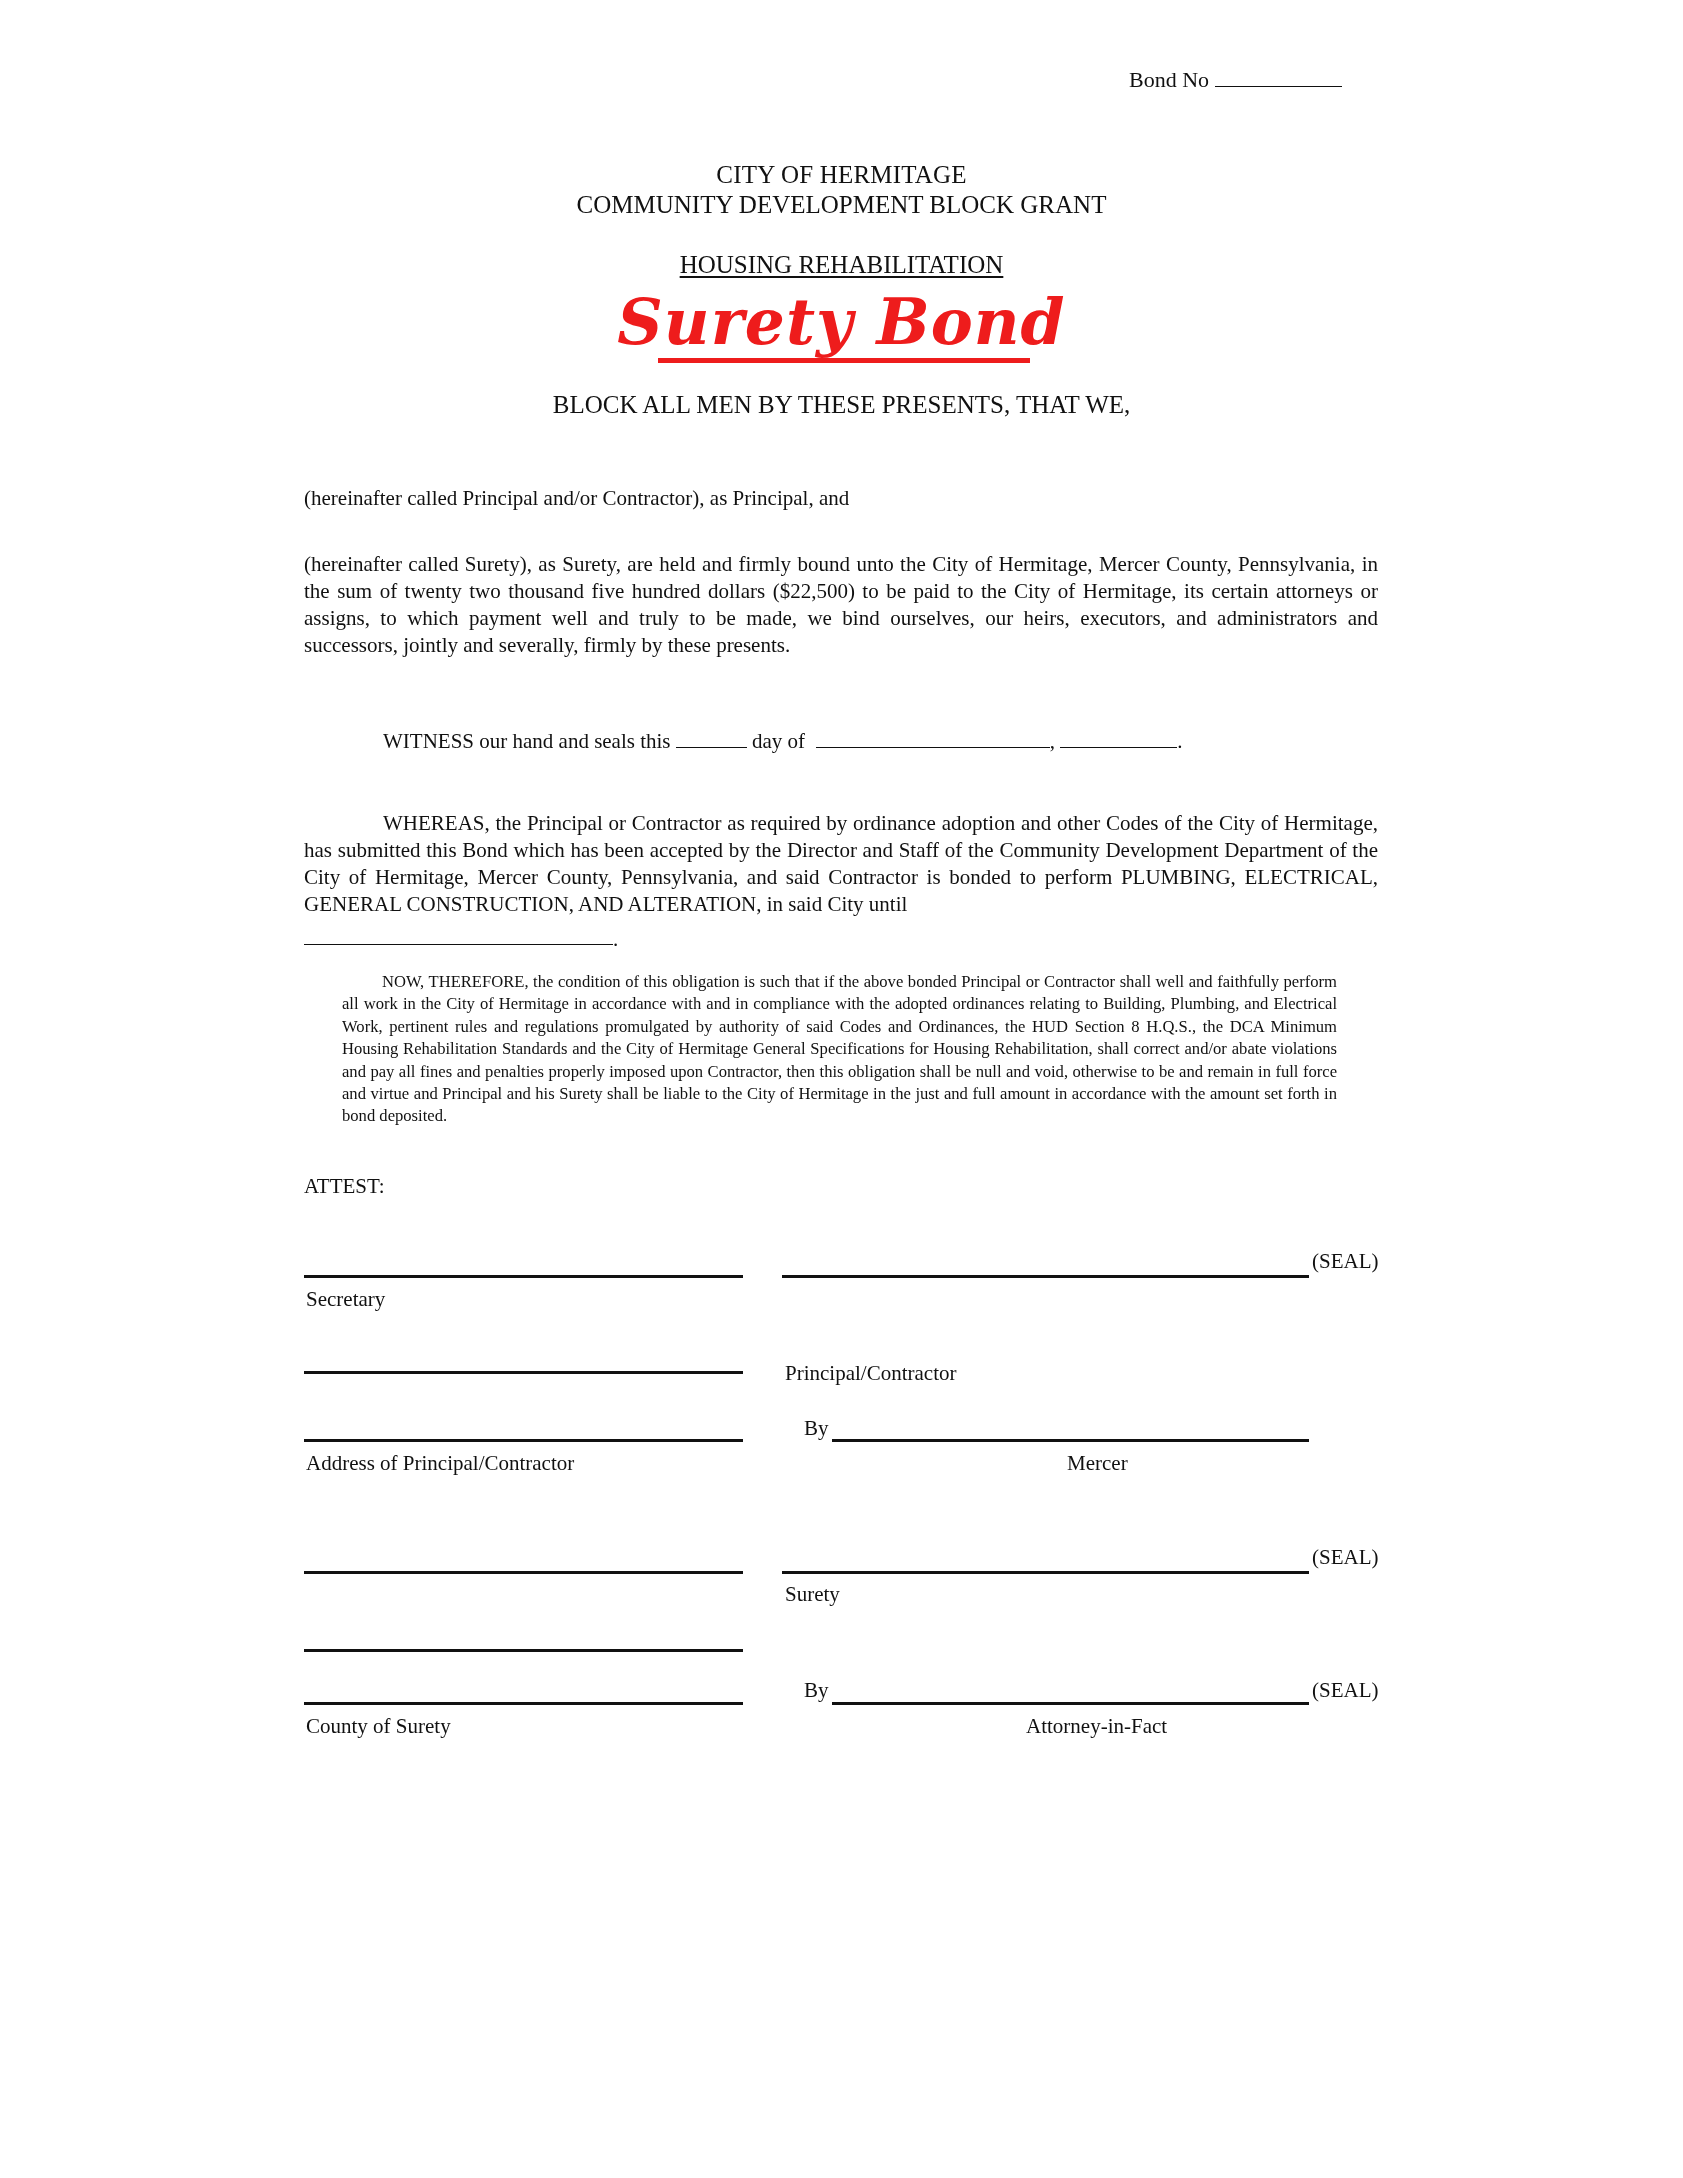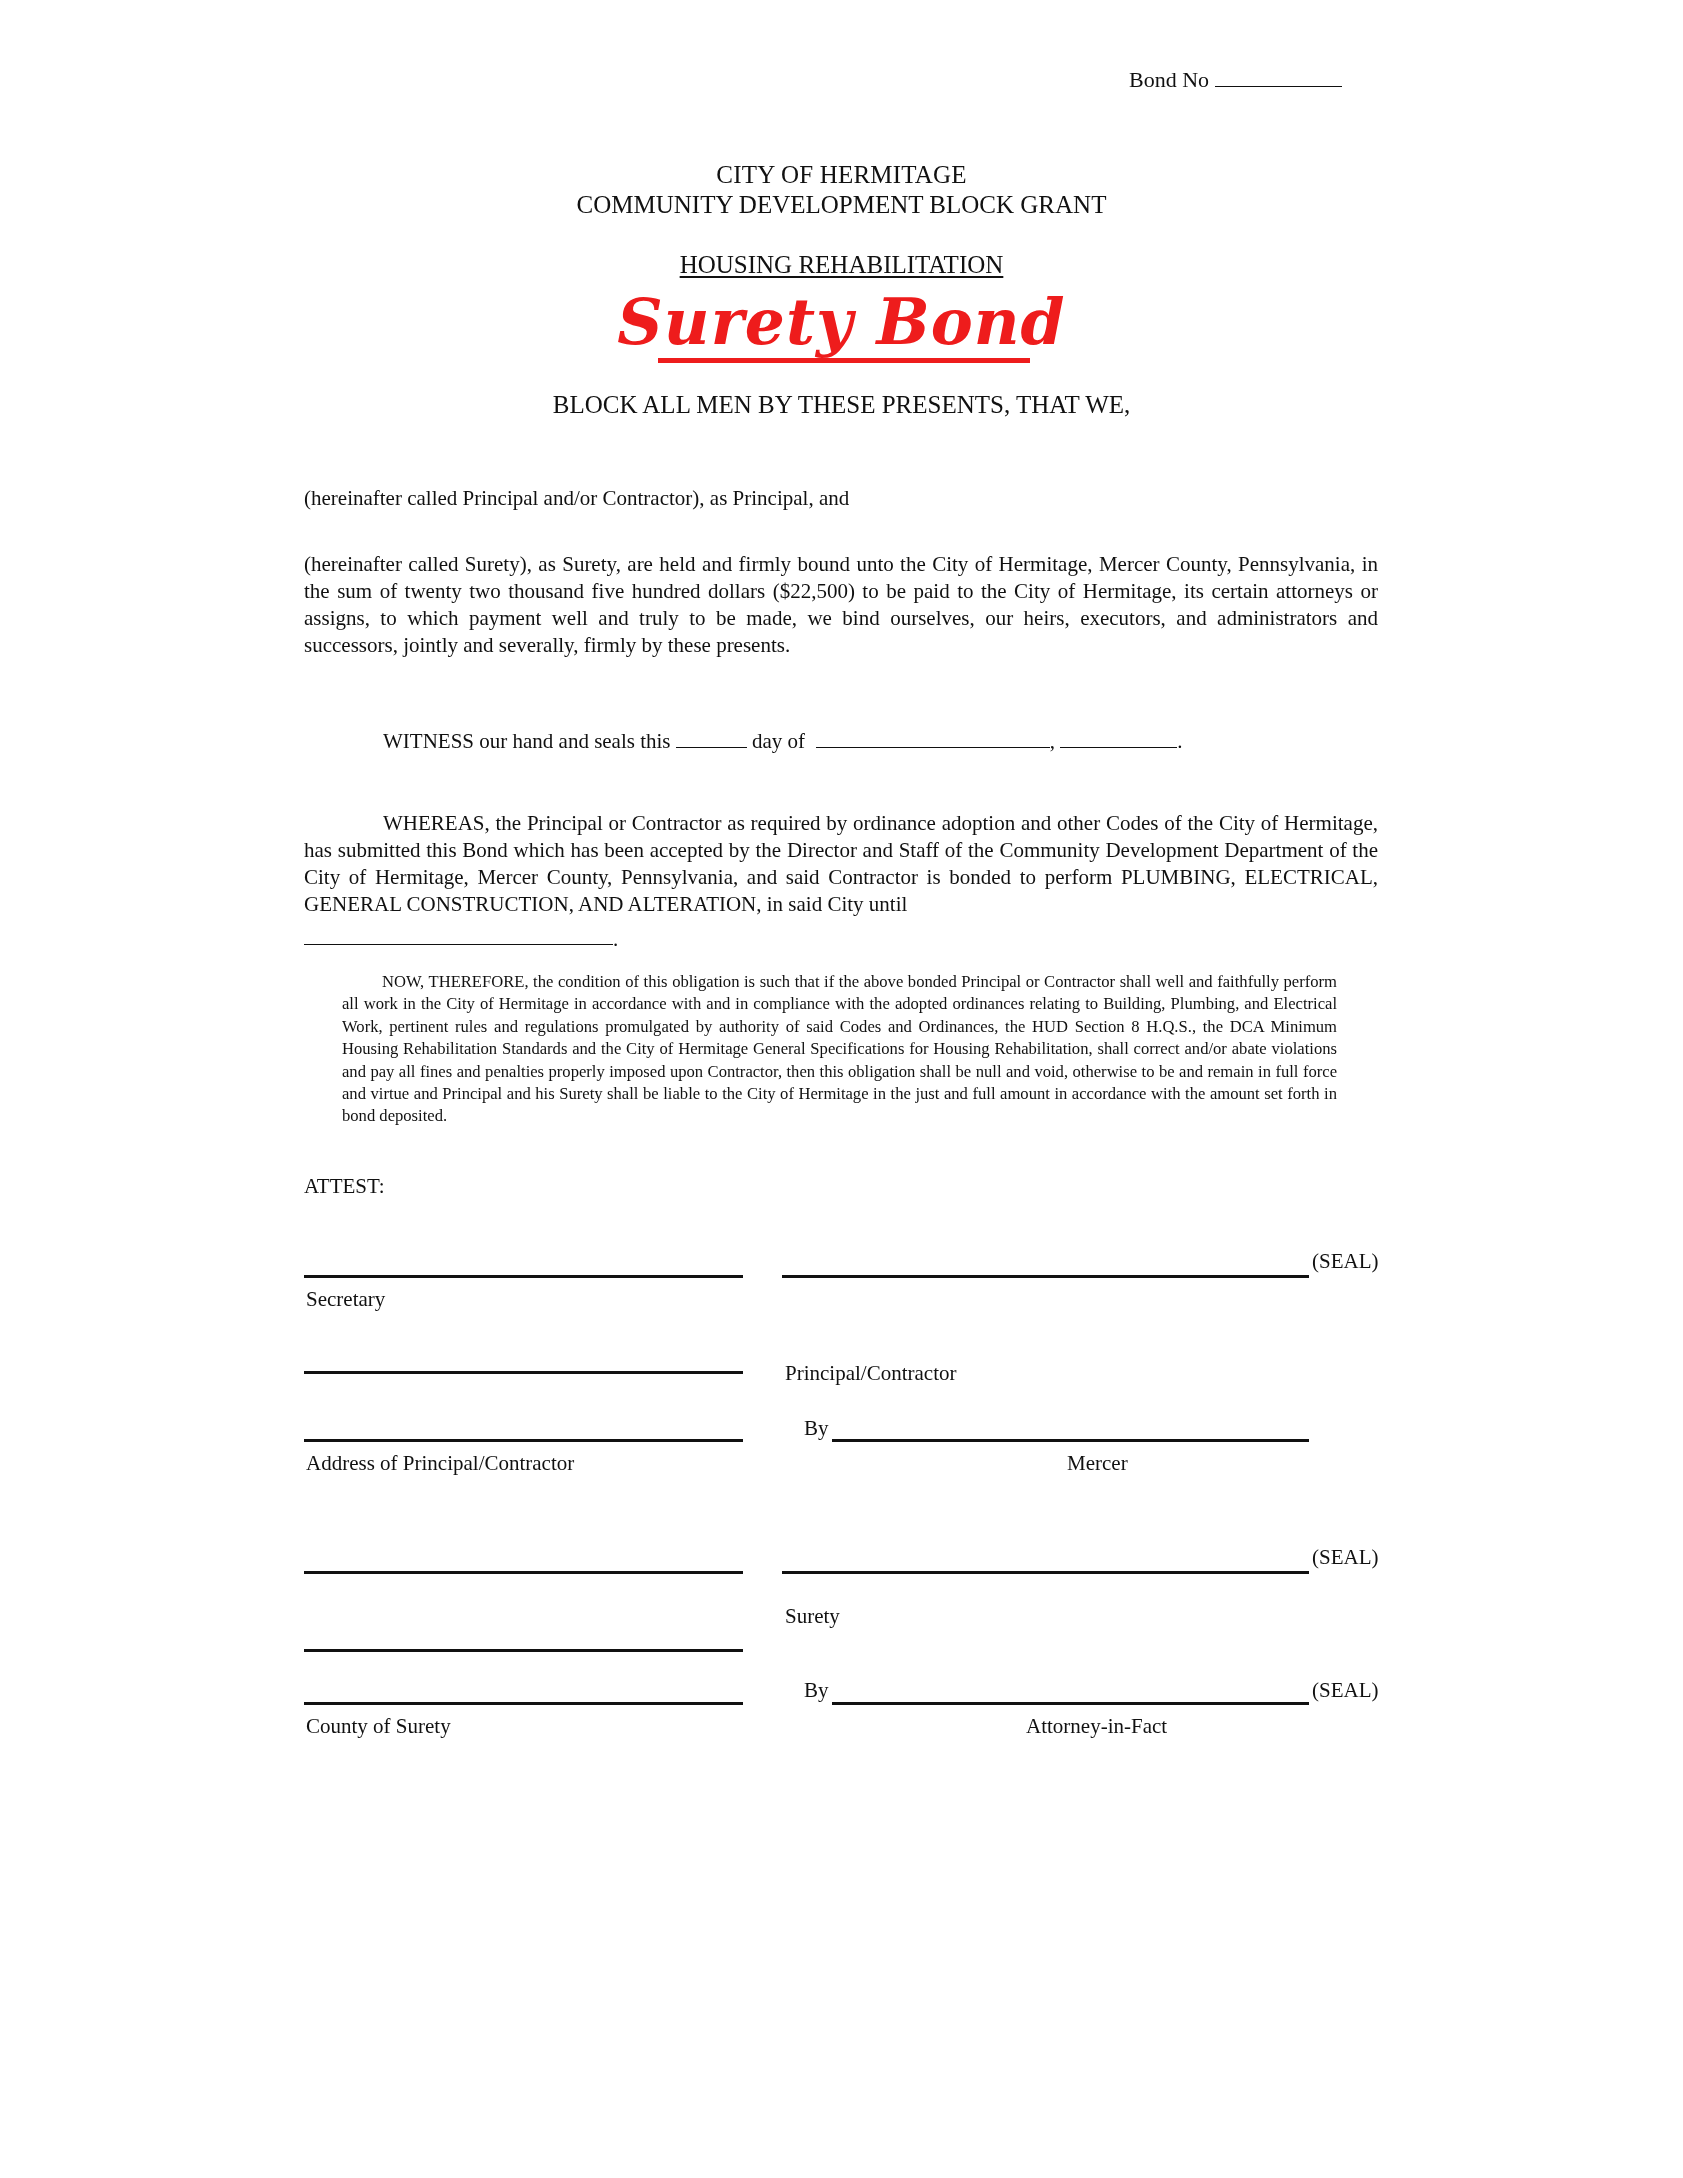--- a/index.html
+++ b/index.html
@@ -78,21 +78,21 @@
 
 <div class="label" style="left:804px;top:1416px;">By</div>
 <div class="line" style="left:832px;top:1439px;width:477px;"></div>
 <div class="line" style="left:304px;top:1439px;width:439px;"></div>
 <div class="label" style="left:306px;top:1451px;">Address of Principal/Contractor</div>
 <div class="label" style="left:1067px;top:1451px;">Mercer</div>
 
 <div class="line" style="left:304px;top:1571px;width:439px;"></div>
 <div class="line" style="left:782px;top:1571px;width:527px;"></div>
 <div class="seal" style="left:1312px;top:1545px;">(SEAL)</div>
-<div class="label" style="left:785px;top:1582px;margin-top:22px;">Surety</div>
+<div class="label" style="left:785px;top:1582px;">Surety</div>
 
 <div class="line" style="left:304px;top:1649px;width:439px;"></div>
 
 <div class="label" style="left:804px;top:1678px;">By</div>
 <div class="line" style="left:832px;top:1702px;width:477px;"></div>
 <div class="seal" style="left:1312px;top:1678px;">(SEAL)</div>
 <div class="line" style="left:304px;top:1702px;width:439px;"></div>
 <div class="label" style="left:306px;top:1714px;">County of Surety</div>
 <div class="label" style="left:1026px;top:1714px;">Attorney-in-Fact</div>
 

